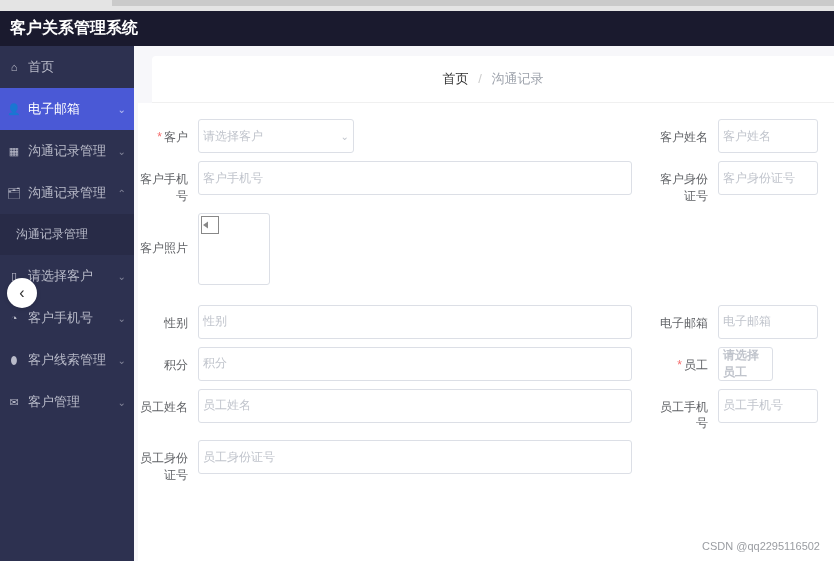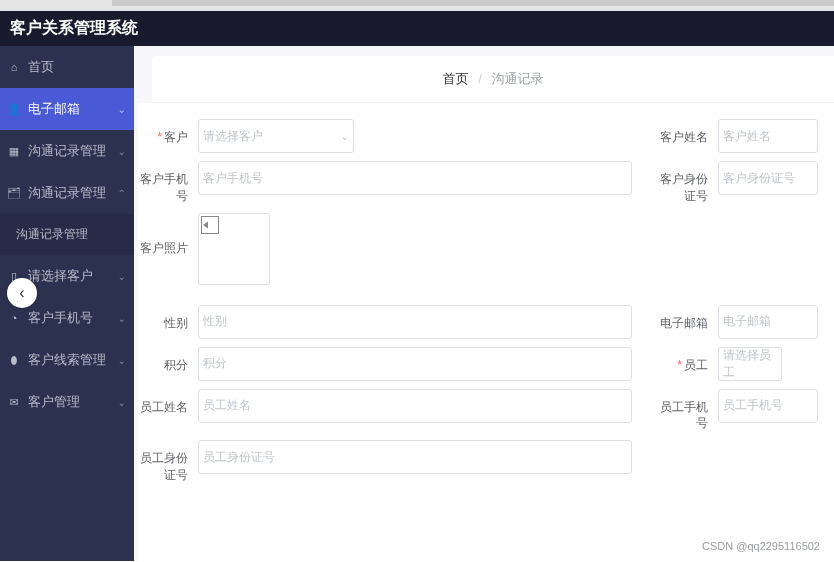--- a/index.html
+++ b/index.html
@@ -147,21 +147,21 @@
         </div>
       </div>
 
       <div class="form-row">
         <div class="form-item left">
           <div class="label">积分</div>
           <div class="input">积分</div>
         </div>
         <div class="form-item right">
           <div class="label"><span class="req">*</span><span>员工</span></div>
-          <div class="select" style="width:64px;">
+          <div class="select" style="width:55px;font-weight:bold;">
               <span>请选择员工</span>
             </div>
         </div>
       </div>
 
       <div class="form-row">
         <div class="form-item left">
           <div class="label">员工姓名</div>
           <div class="input">员工姓名</div>
         </div>

